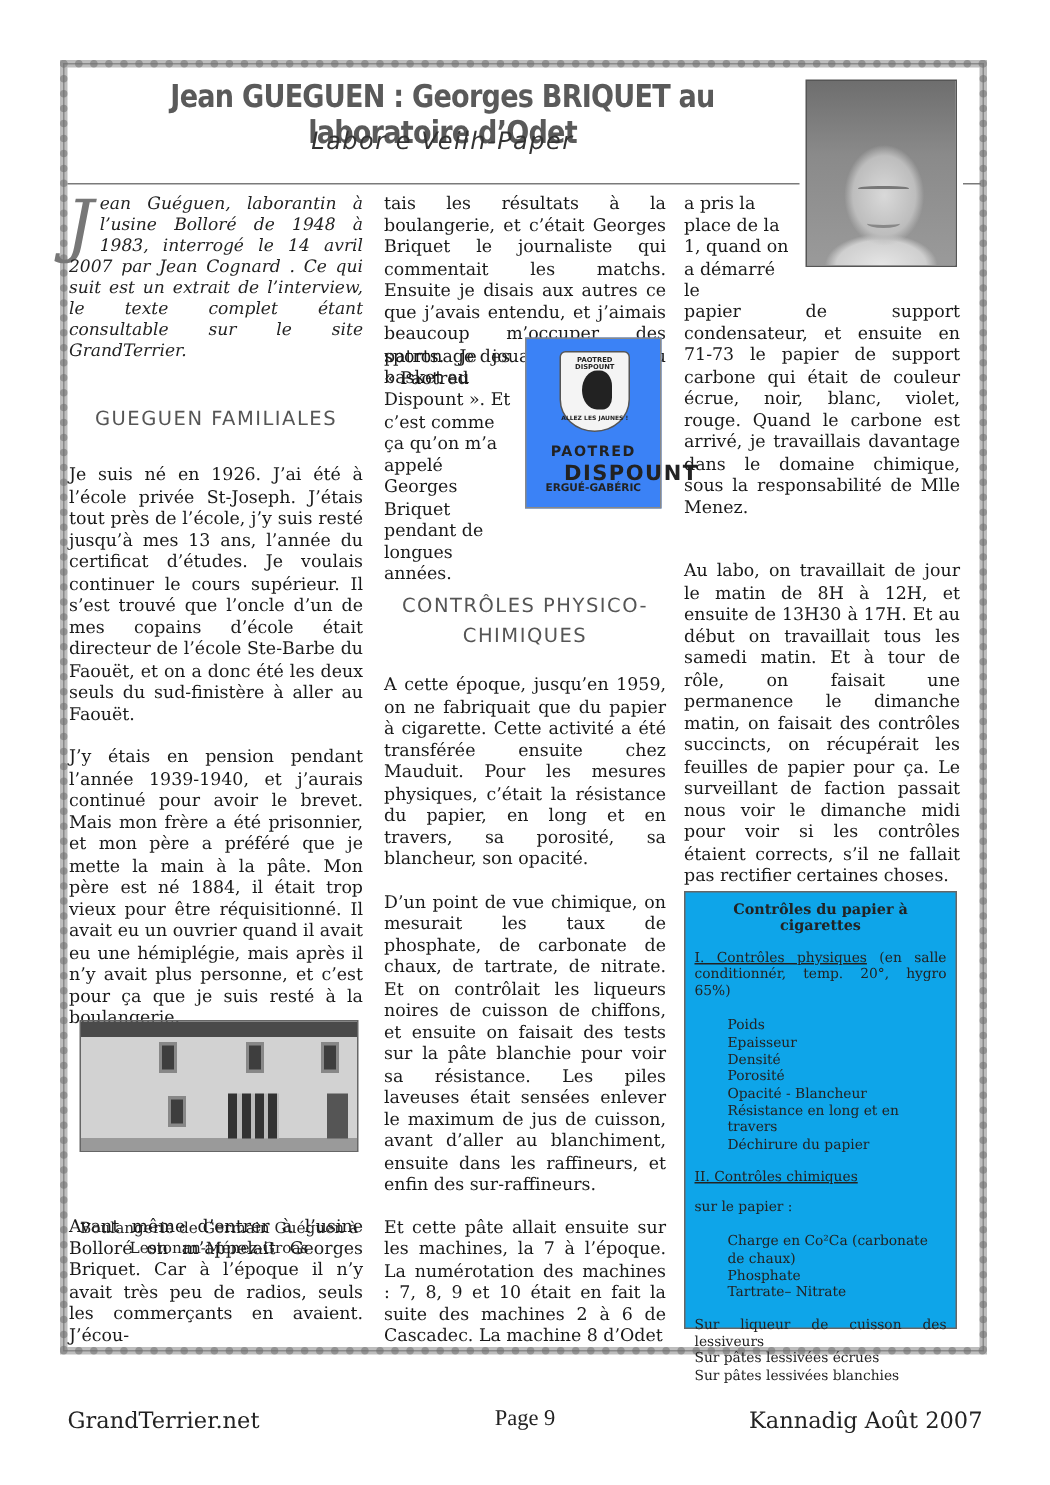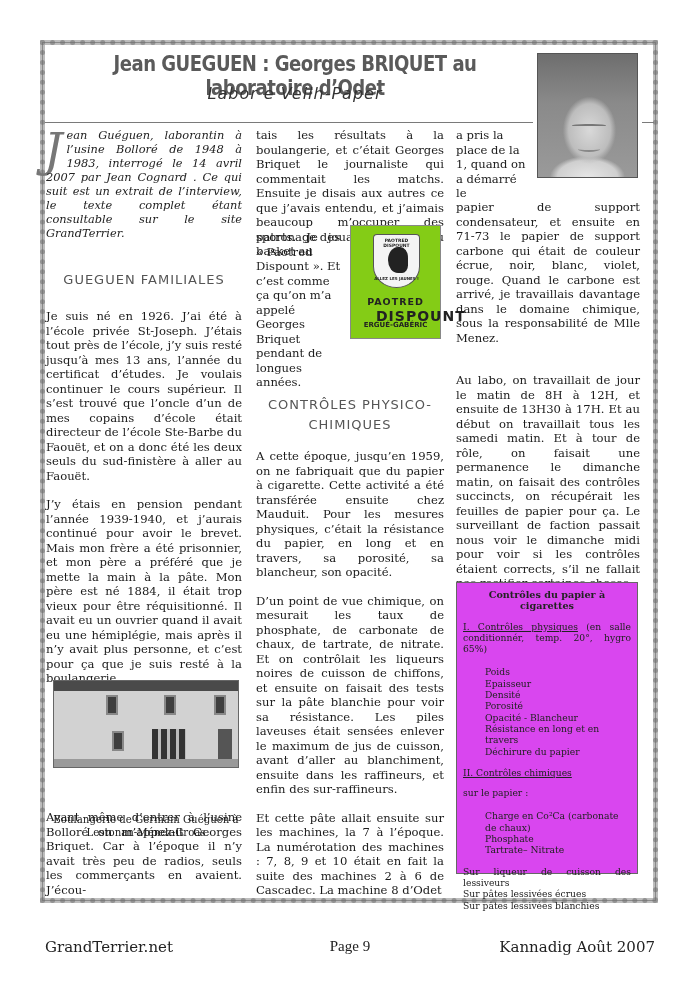--- a/index.html
+++ b/index.html
@@ -62,38 +62,38 @@
     border: 1px solid #666;
   }
   .photo .win { position:absolute; width:12px; height:20px; background:#3e3e3e; border:2px solid #888; }
   .photo .door { position:absolute; width:14px; height:30px; background:#555; }
   .photo .people { position:absolute; left:98px; top:48px; width:34px; height:30px;
      background: repeating-linear-gradient(90deg,#333 0 6px,#bbb 6px 9px); }
   .caption { position: absolute; left: 46px; top: 813px; width: 200px; text-align: center; font-size: 10.2px; line-height: 13px; color:#222; }
 
   .logo {
     position: absolute; left: 350px; top: 225px; width: 91px; height: 114px;
-    background: #84cc16; border: 1px solid #888;
+    background: #3b82f6; border: 1px solid #888;
     text-align: center; font-family: "DejaVu Sans", sans-serif; font-weight: bold;
   }
   .shield {
     position: absolute; left: 22px; top: 8px; width: 47px; height: 54px;
     background: #f4f4f4; border: 1px solid #555;
     border-radius: 4px 4px 50% 50% / 4px 4px 40% 40%;
   }
   .shield .s-top { font-size: 4.5px; margin-top: 3px; color:#222; }
   .shield .rooster { position:absolute; left:14px; top:12px; width:20px; height:26px; background:#222; border-radius: 50% 40% 30% 50%; }
   .shield .s-bot { position:absolute; bottom:6px; left:0; right:0; font-size:4px; color:#222; }
   .logo .l1 { position:absolute; top:70px; left:0; right:0; font-size: 9.5px; letter-spacing: 1px; color:#222; }
   .logo .l2 { position:absolute; top:82px; left:0; right:0; font-size: 14px; letter-spacing: 1px; color:#222;margin-left:25px; }
   .logo .l3 { position:absolute; top:95px; left:0; right:0; font-size: 7px; color:#222; }
 
   .infobox {
-    position: absolute; left: 456px; top: 582px; width: 182px; height: 292px;
-    background: #d946ef; border: 1px solid #666;
+    position: absolute; left: 456px; top: 594px; width: 182px; height: 292px;
+    background: #0ea5e9; border: 1px solid #666;
     padding: 6px 6px; font-size: 9.2px; line-height: 11.3px; color: #222;
   }
   .infobox .ib-title { font-weight: bold; text-align: center; font-size: 9.6px; margin-bottom: 9px; }
   .infobox .ib-sec { text-decoration: underline; }
   .infobox .ib-para { text-align: justify; margin-bottom: 9px; }
   .infobox .ib-list { padding-left: 22px; margin-bottom: 10px; margin-top: 12px; }
   .infobox .ib-list div { line-height: 11.3px; }
 
   .footer { position: absolute; top: 938px; font-size: 15px; color: #222; }
 </style>

